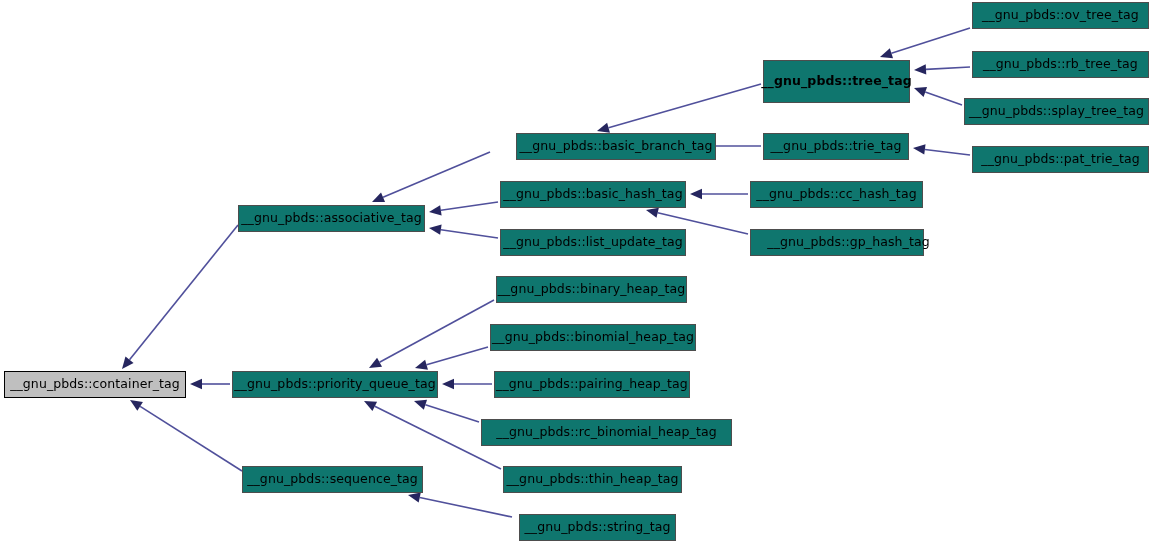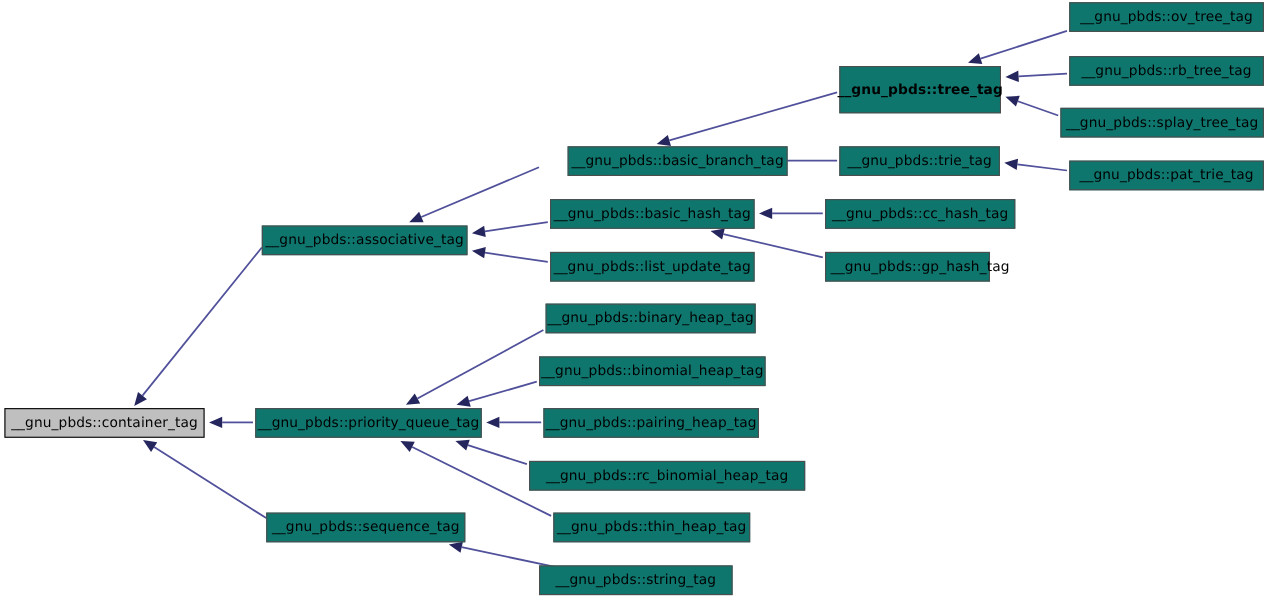--- a/index.html
+++ b/index.html
@@ -159,21 +159,21 @@
     </div>
     <div class="node" style="left: 763px; top: 60px; width: 147px; height: 43px; font-weight: bold;">
       <span class="label">__gnu_pbds::tree_tag</span>
     </div>
     <div class="node" style="left: 763px; top: 133px; width: 146px; height: 27px;">
       <span class="label">__gnu_pbds::trie_tag</span>
     </div>
     <div class="node" style="left: 750px; top: 181px; width: 173px; height: 27px;">
       <span class="label">__gnu_pbds::cc_hash_tag</span>
     </div>
-    <div class="node" style="left: 750px; top: 229px; width: 150px; height: 27px; padding-left: 23px;">
+    <div class="node" style="left: 750px; top: 229px; width: 174px; height: 27px; padding-left: 23px;">
       <span class="label">__gnu_pbds::gp_hash_tag</span>
     </div>
     <div class="node" style="left: 972px; top: 2px; width: 177px; height: 27px;">
       <span class="label">__gnu_pbds::ov_tree_tag</span>
     </div>
     <div class="node" style="left: 972px; top: 51px; width: 177px; height: 27px;">
       <span class="label">__gnu_pbds::rb_tree_tag</span>
     </div>
     <div class="node" style="left: 972px; top: 146px; width: 177px; height: 27px;">
       <span class="label">__gnu_pbds::pat_trie_tag</span>
@@ -189,16 +189,16 @@
     </div>
     <div class="node" style="left: 494px; top: 371px; width: 196px; height: 27px;">
       <span class="label">__gnu_pbds::pairing_heap_tag</span>
     </div>
     <div class="node" style="left: 481px; top: 419px; width: 251px; height: 27px;">
       <span class="label">__gnu_pbds::rc_binomial_heap_tag</span>
     </div>
     <div class="node" style="left: 503px; top: 466px; width: 179px; height: 27px;">
       <span class="label">__gnu_pbds::thin_heap_tag</span>
     </div>
-    <div class="node" style="left: 490px; top: 514px; width: 176px; height: 27px;">
+    <div class="node" style="left: 519px; top: 514px; width: 157px; height: 27px;">
       <span class="label">__gnu_pbds::string_tag</span>
     </div>
   </div>
 
 </body></html>

